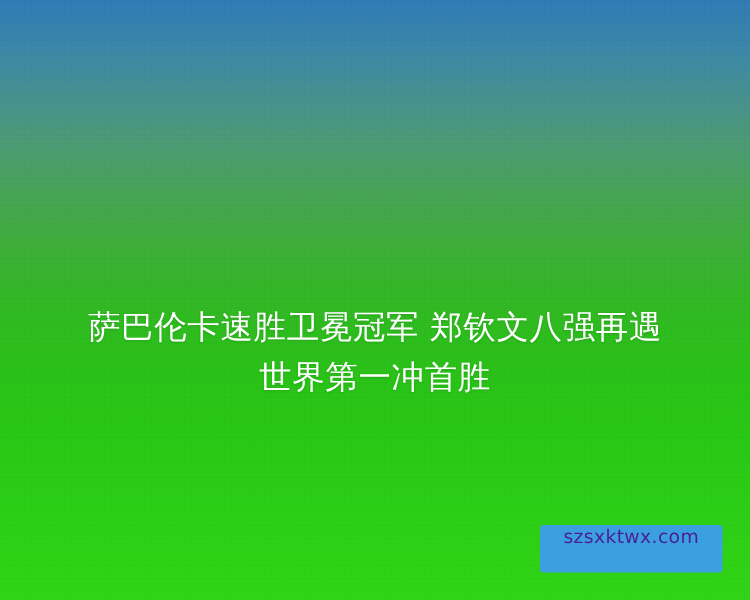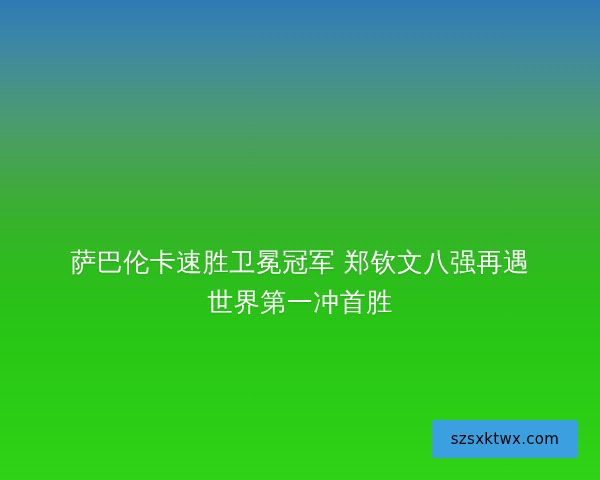--- a/index.html
+++ b/index.html
@@ -59,23 +59,23 @@
   }
   .watermark {
     position: absolute;
     right: 22px;
     bottom: 22px;
     width: 146px;
     height: 38px;
     background: #3aa0e0;
     border-radius: 3px;
     display: flex;
-    align-items: center;
+    align-items: flex-start;
     justify-content: center;
-    color: #000000;
+    color: #4c1d95;
     font-size: 15px;
     letter-spacing: 0.3px;
     font-family: "DejaVu Sans", "Liberation Sans", sans-serif;
   }
 </style>
 </head>
 <body>
 
 <div class="poster">
   <div class="grain"></div>

